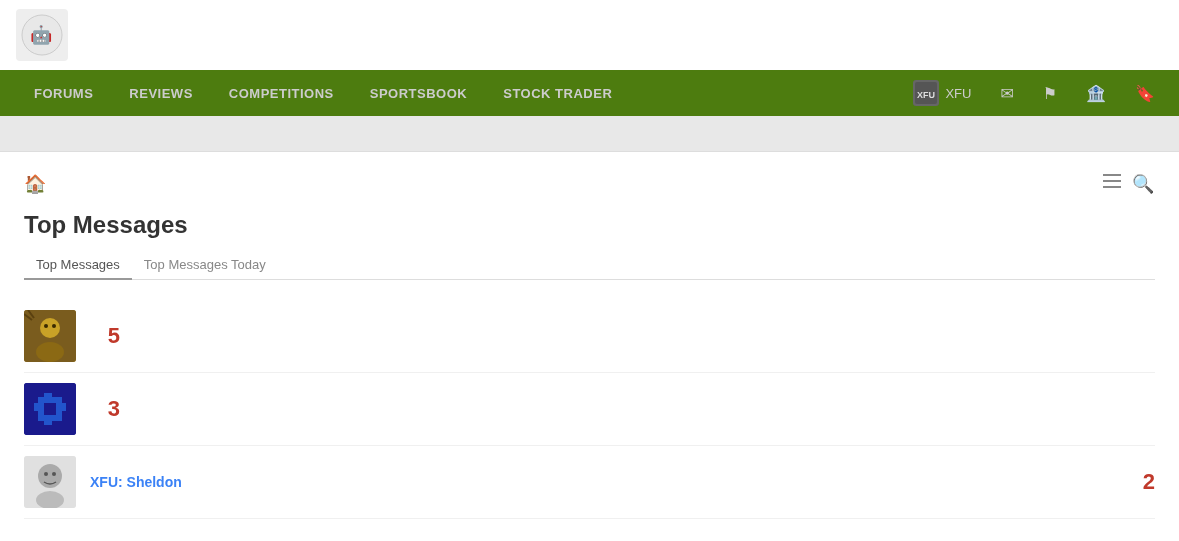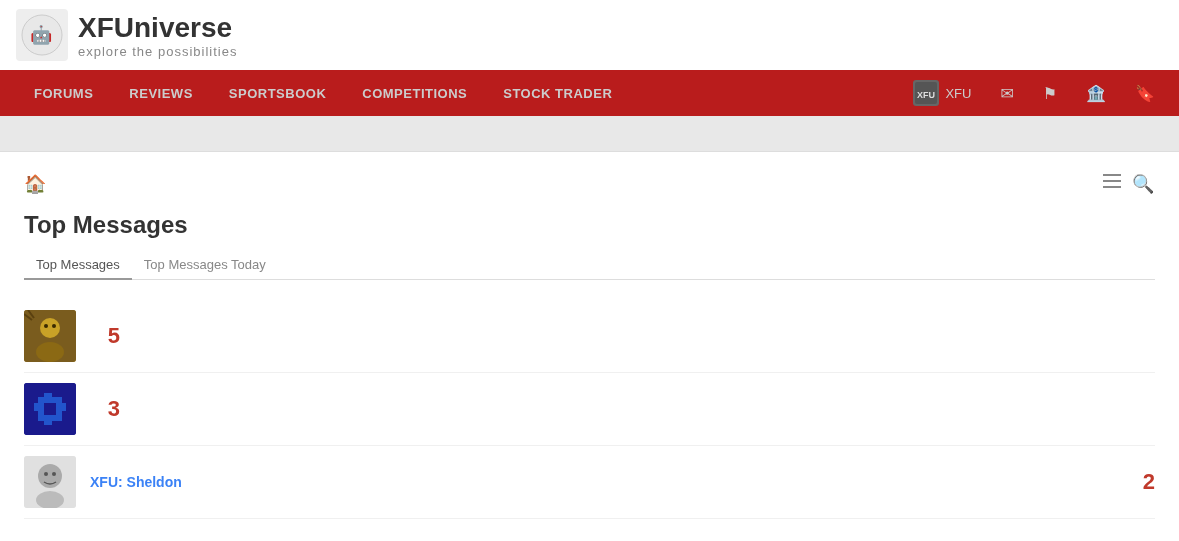--- a/index.html
+++ b/index.html
@@ -34,21 +34,21 @@
       background: #eee;
       border-radius: 4px;
       display: flex;
       align-items: center;
       justify-content: center;
       font-size: 24px;
     }
 
     
     .navbar {
-      background: #b91c1c;
+      background: #4d7c0f;
       display: flex;
       align-items: center;
       justify-content: space-between;
       height: 46px;
       padding: 0 16px;
     }
     .nav-left {
       display: flex;
       align-items: center;
       gap: 0;
@@ -238,32 +238,28 @@
 </head>
 <body>
 
 <div class="header-logo">
   <div class="logo-icon">
     <svg width="44" height="44" viewBox="0 0 44 44">
       <circle cx="22" cy="22" r="20" fill="#e8e8e8" stroke="#ccc" stroke-width="1"></circle>
       <text x="22" y="28" text-anchor="middle" font-size="18" fill="#666">🤖</text>
     </svg>
   </div>
-  <div class="logo-text">
-    <span class="logo-title">XFUniverse</span>
-    <span class="logo-sub">explore the possibilities</span>
-  </div>
 </div>
 
 <nav class="navbar">
   <div class="nav-left">
     <a class="nav-item">FORUMS</a>
     <a class="nav-item">REVIEWS</a>
+    <a class="nav-item">COMPETITIONS</a>
     <a class="nav-item">SPORTSBOOK</a>
-    <a class="nav-item">COMPETITIONS</a>
     <a class="nav-item">STOCK TRADER</a>
   </div>
   <div class="nav-right">
     <div class="nav-user">
       <div class="nav-user-avatar">
         <svg width="22" height="22" viewBox="0 0 22 22">
           <rect width="22" height="22" rx="2" fill="#555"></rect>
           <text x="11" y="16" text-anchor="middle" font-size="9" fill="#ddd" font-weight="bold">XFU</text>
         </svg>
       </div>

